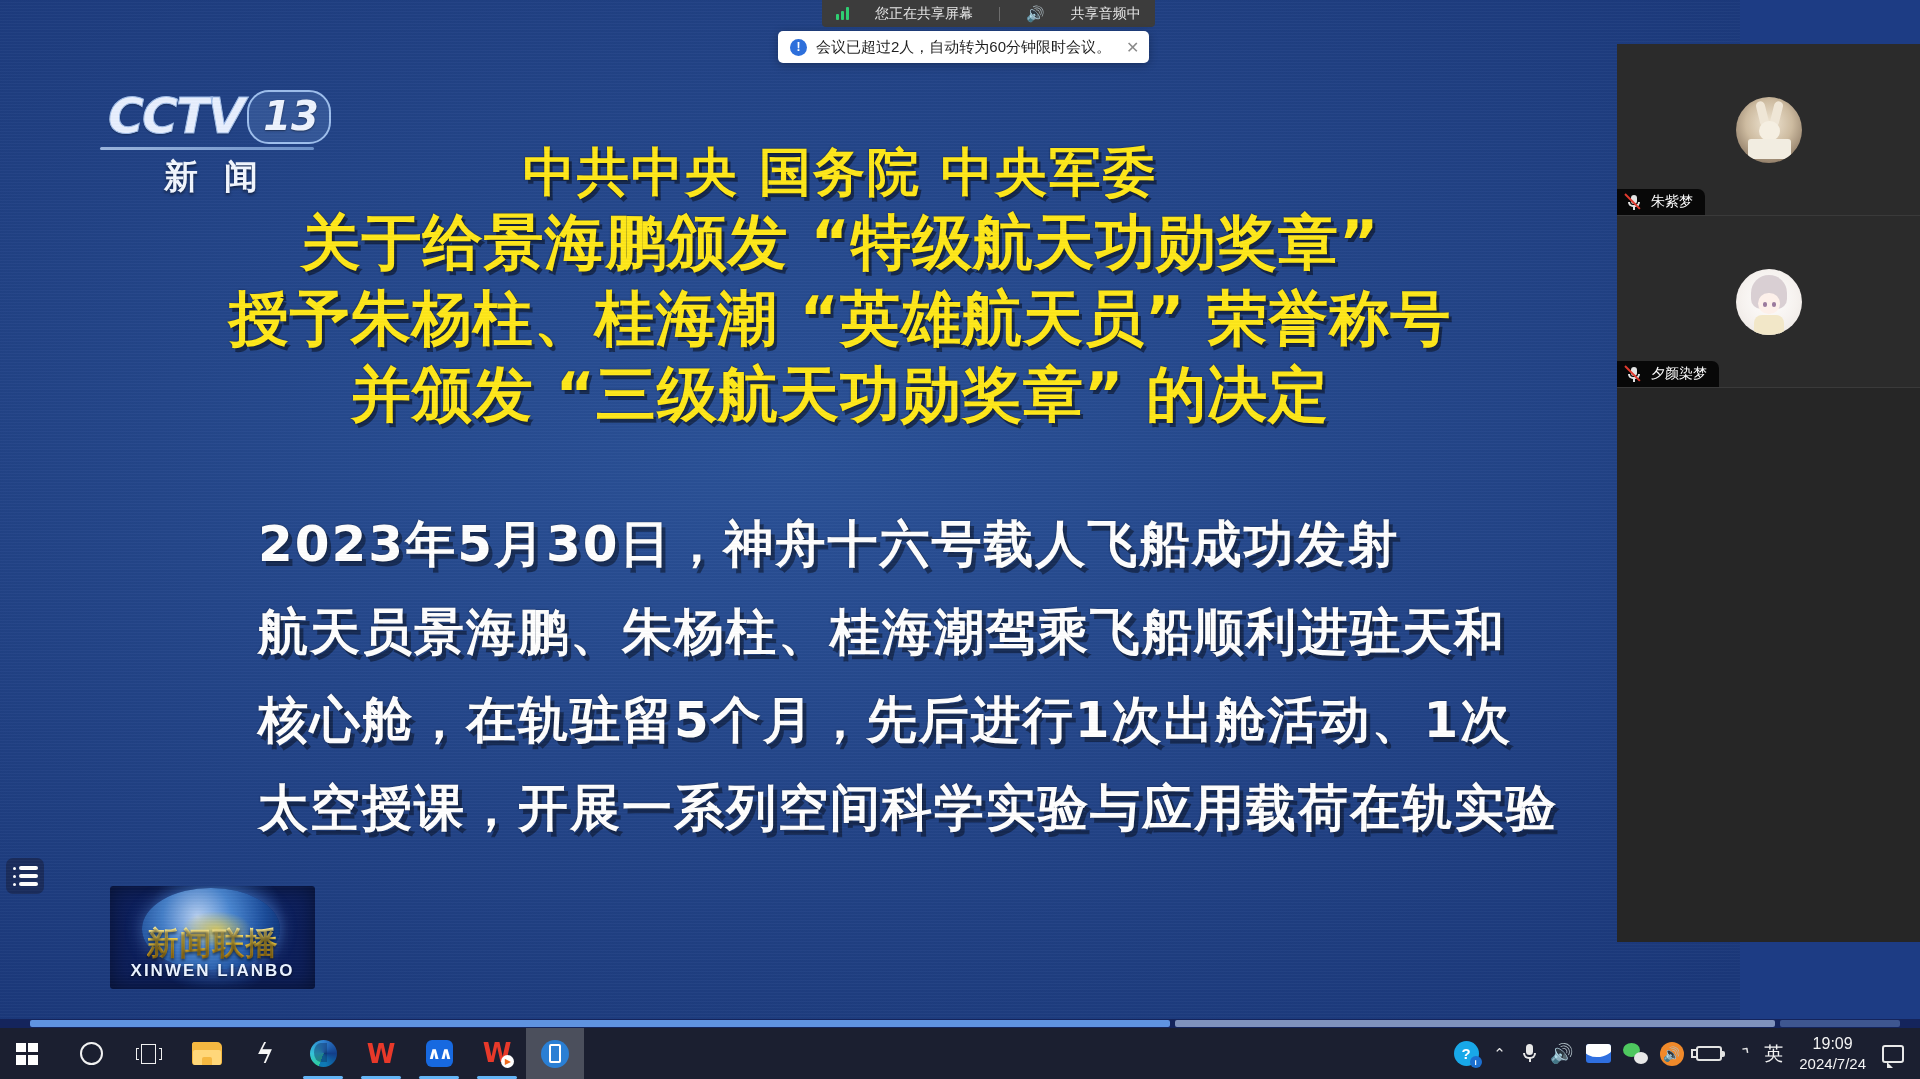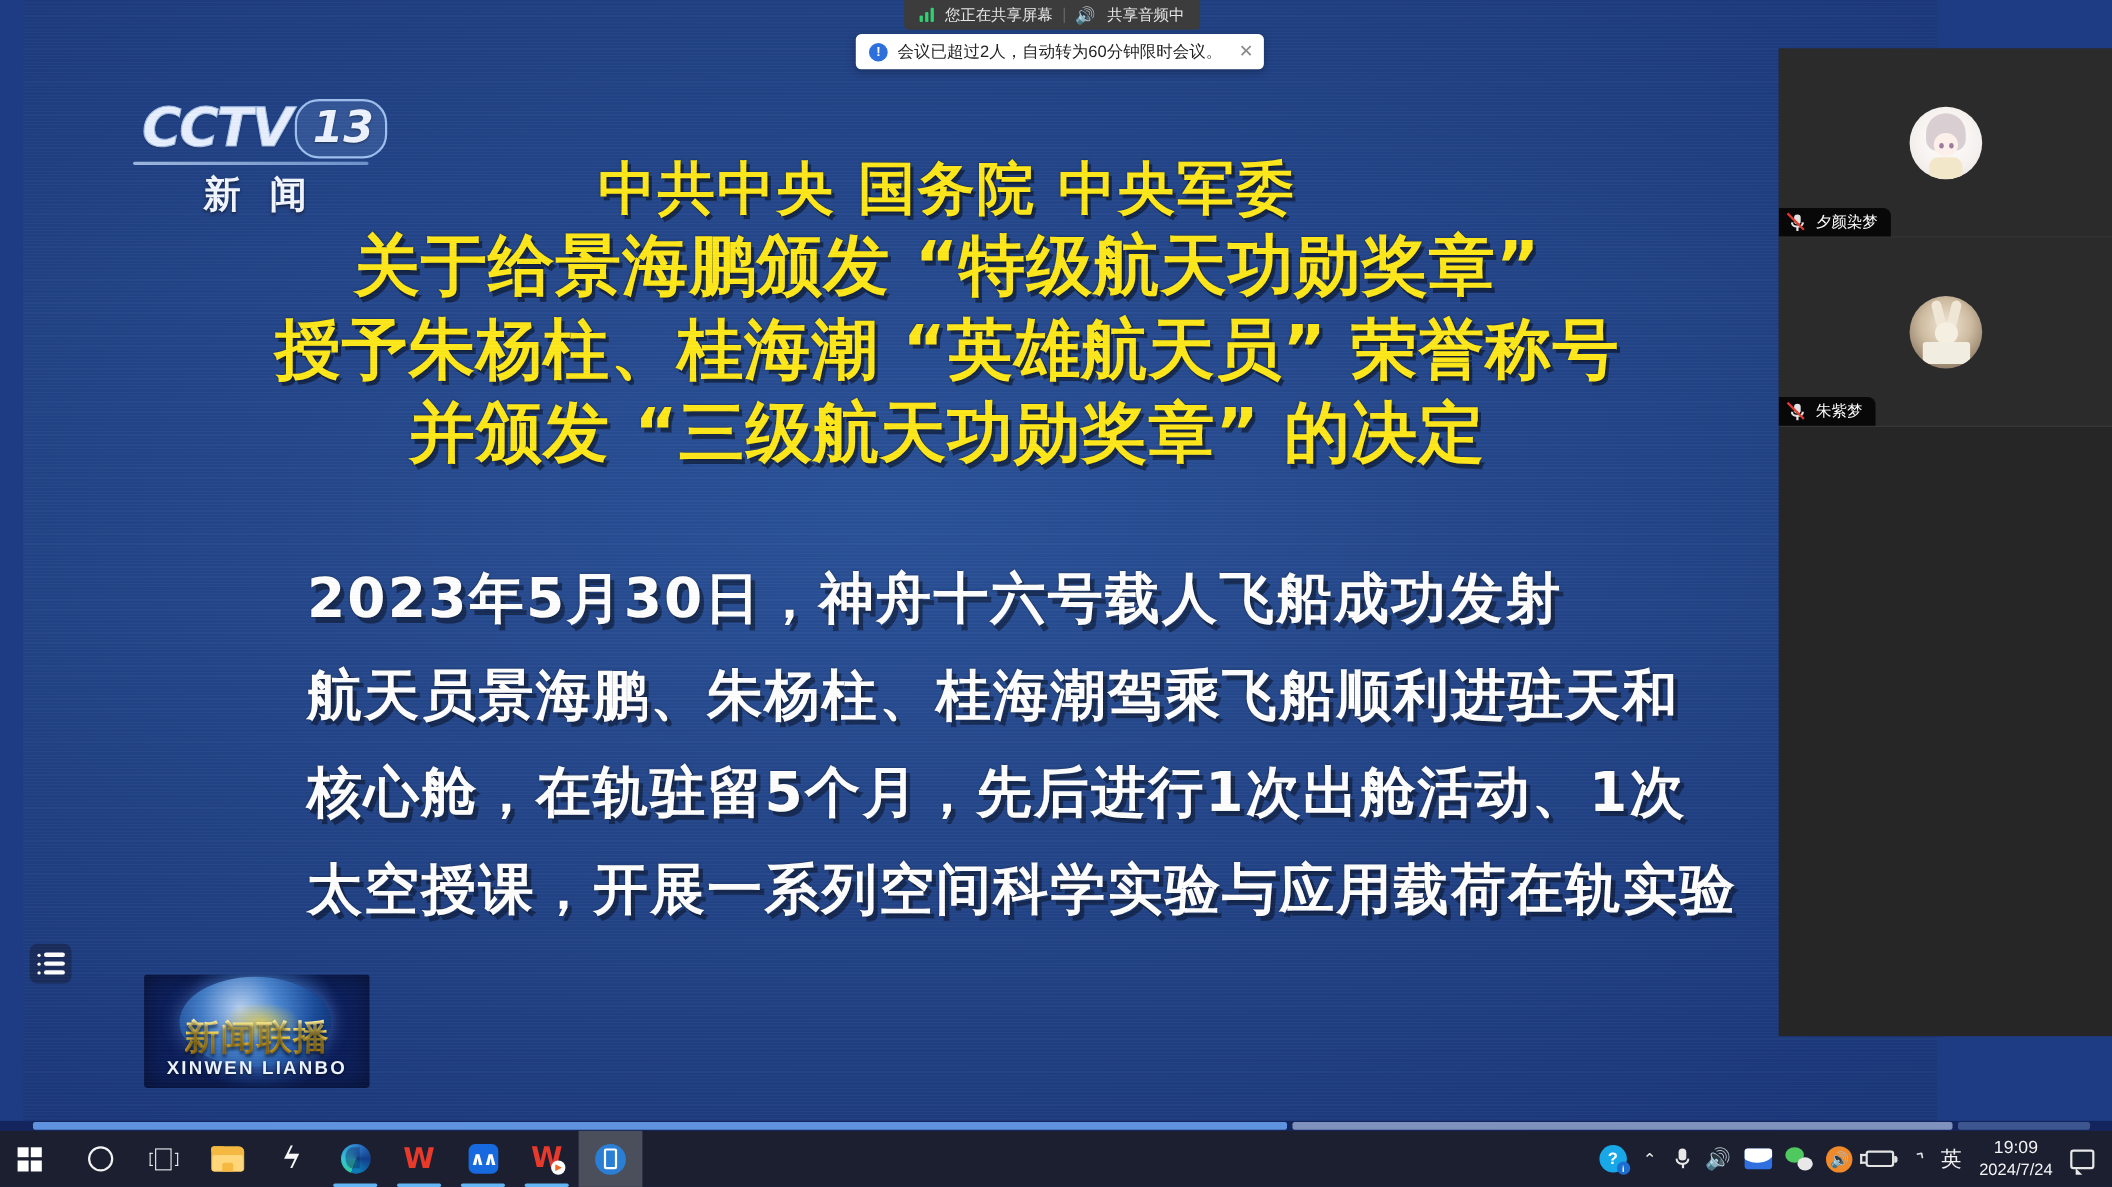--- a/index.html
+++ b/index.html
@@ -11,21 +11,20 @@
     background: #1d3c84;
   }
   #root { position: relative; width: 1920px; height: 1079px; }
 
   
   .broadcast {
     position: absolute; left: 0; top: 0; width: 1740px; height: 1023px;
     background:
       radial-gradient(ellipse 1400px 700px at 45% 45%, #2b5298 0%, #24468a 45%, #1b387a 100%);
     overflow: hidden;
-    margin-left: 21px;
   }
   .broadcast::after{
     content:""; position:absolute; inset:0;
     background: repeating-linear-gradient(0deg, rgba(255,255,255,.022) 0 1px, rgba(0,0,0,.02) 1px 3px);
     pointer-events:none;
   }
 
   
   .cctv-logo { position:absolute; left:108px; top:88px; width:230px; height:90px; }
   .cctv-logo .wordmark{
@@ -126,21 +125,21 @@
   }
   .xwlb .en{
     position:relative; z-index:2;
     font-size:17px; font-weight:bold; letter-spacing:2px; color:#e9f2ff;
     text-shadow:0 1px 3px rgba(0,0,0,.7);
   }
 
   
   .share-banner{
     position:absolute; left:822px; top:0; height:27px;
-    display:flex; align-items:center; gap:10px;
+    display:flex; align-items:center; gap:26px;
     background:#3c3c3c; color:#e6e6e6; font-size:14px;
     padding:0 14px; border-radius:0 0 4px 4px; z-index:30;
   }
   .share-banner .sep{ width:1px; height:14px; background:#6d6d6d; }
   .bars{ display:flex; align-items:flex-end; gap:2px; height:13px; }
   .bars i{ display:block; width:3px; background:#2fcf72; border-radius:1px; }
   .bars i:nth-child(1){height:6px} .bars i:nth-child(2){height:9px} .bars i:nth-child(3){height:13px}
 
   .warn-toast{
     position:absolute; left:778px; top:31px; height:32px; z-index:30;
@@ -403,56 +402,56 @@
     <span>会议已超过2人，自动转为60分钟限时会议。</span>
     <span class="x">✕</span>
   </div>
 
   <div class="panel">
 
     <div class="tiles">
 
 
       <div class="tile">
+        <div class="avatar" style="background:radial-gradient(circle at 50% 40%,#f0e6d4 0%,#cdbba0 45%,#6a5644 100%);">
+          <div style="position:absolute;left:22px;top:4px;width:9px;height:26px;background:#efe6d6;border-radius:5px;transform:rotate(-14deg);"></div>
+          <div style="position:absolute;left:36px;top:4px;width:9px;height:26px;background:#efe6d6;border-radius:5px;transform:rotate(14deg);"></div>
+          <div style="position:absolute;left:23px;top:24px;width:21px;height:20px;background:#f5efe2;border-radius:11px;"></div>
+          <div style="position:absolute;left:12px;top:42px;width:43px;height:20px;background:#f2ede1;border-radius:3px;"></div>
+        </div>
+        <div class="name-chip">
+          <span class="chipmic">
+            <span class="cap"></span>
+              <span class="arc"></span>
+              <span class="stem"></span>
+              <span class="slash"></span>
+          </span>
+          <span class="chipname">朱紫梦</span>
+        </div>
+      </div>
+
+      <div class="tile">
         <div class="avatar" style="background:radial-gradient(circle at 50% 45%,#ffffff 0%,#f6f2ef 55%,#e8e2de 100%);">
           <div style="position:absolute;left:15px;top:6px;width:36px;height:34px;background:#d9cfd3;border-radius:18px 18px 10px 10px;"></div>
           <div style="position:absolute;left:22px;top:24px;width:22px;height:21px;background:#fdf0ea;border-radius:11px;"></div>
           <div style="position:absolute;left:27px;top:33px;width:4px;height:5px;background:#9b7a9e;border-radius:2px;"></div>
           <div style="position:absolute;left:36px;top:33px;width:4px;height:5px;background:#9b7a9e;border-radius:2px;"></div>
           <div style="position:absolute;left:18px;top:46px;width:30px;height:20px;background:#f2e7c8;border-radius:8px 8px 0 0;"></div>
         </div>
         <div class="name-chip">
           <span class="chipmic">
             <span class="cap"></span>
               <span class="arc"></span>
               <span class="stem"></span>
               <span class="slash"></span>
           </span>
           <span class="chipname">夕颜染梦</span>
         </div>
       </div>
 
-      <div class="tile">
-        <div class="avatar" style="background:radial-gradient(circle at 50% 40%,#f0e6d4 0%,#cdbba0 45%,#6a5644 100%);">
-          <div style="position:absolute;left:22px;top:4px;width:9px;height:26px;background:#efe6d6;border-radius:5px;transform:rotate(-14deg);"></div>
-          <div style="position:absolute;left:36px;top:4px;width:9px;height:26px;background:#efe6d6;border-radius:5px;transform:rotate(14deg);"></div>
-          <div style="position:absolute;left:23px;top:24px;width:21px;height:20px;background:#f5efe2;border-radius:11px;"></div>
-          <div style="position:absolute;left:12px;top:42px;width:43px;height:20px;background:#f2ede1;border-radius:3px;"></div>
-        </div>
-        <div class="name-chip">
-          <span class="chipmic">
-            <span class="cap"></span>
-              <span class="arc"></span>
-              <span class="stem"></span>
-              <span class="slash"></span>
-          </span>
-          <span class="chipname">朱紫梦</span>
-        </div>
-      </div>
-
 
 
     </div>
   </div>
 
   <div class="preview-strip">
     <span class="a"></span>
       <span class="b"></span>
       <span class="c"></span>
   </div>

